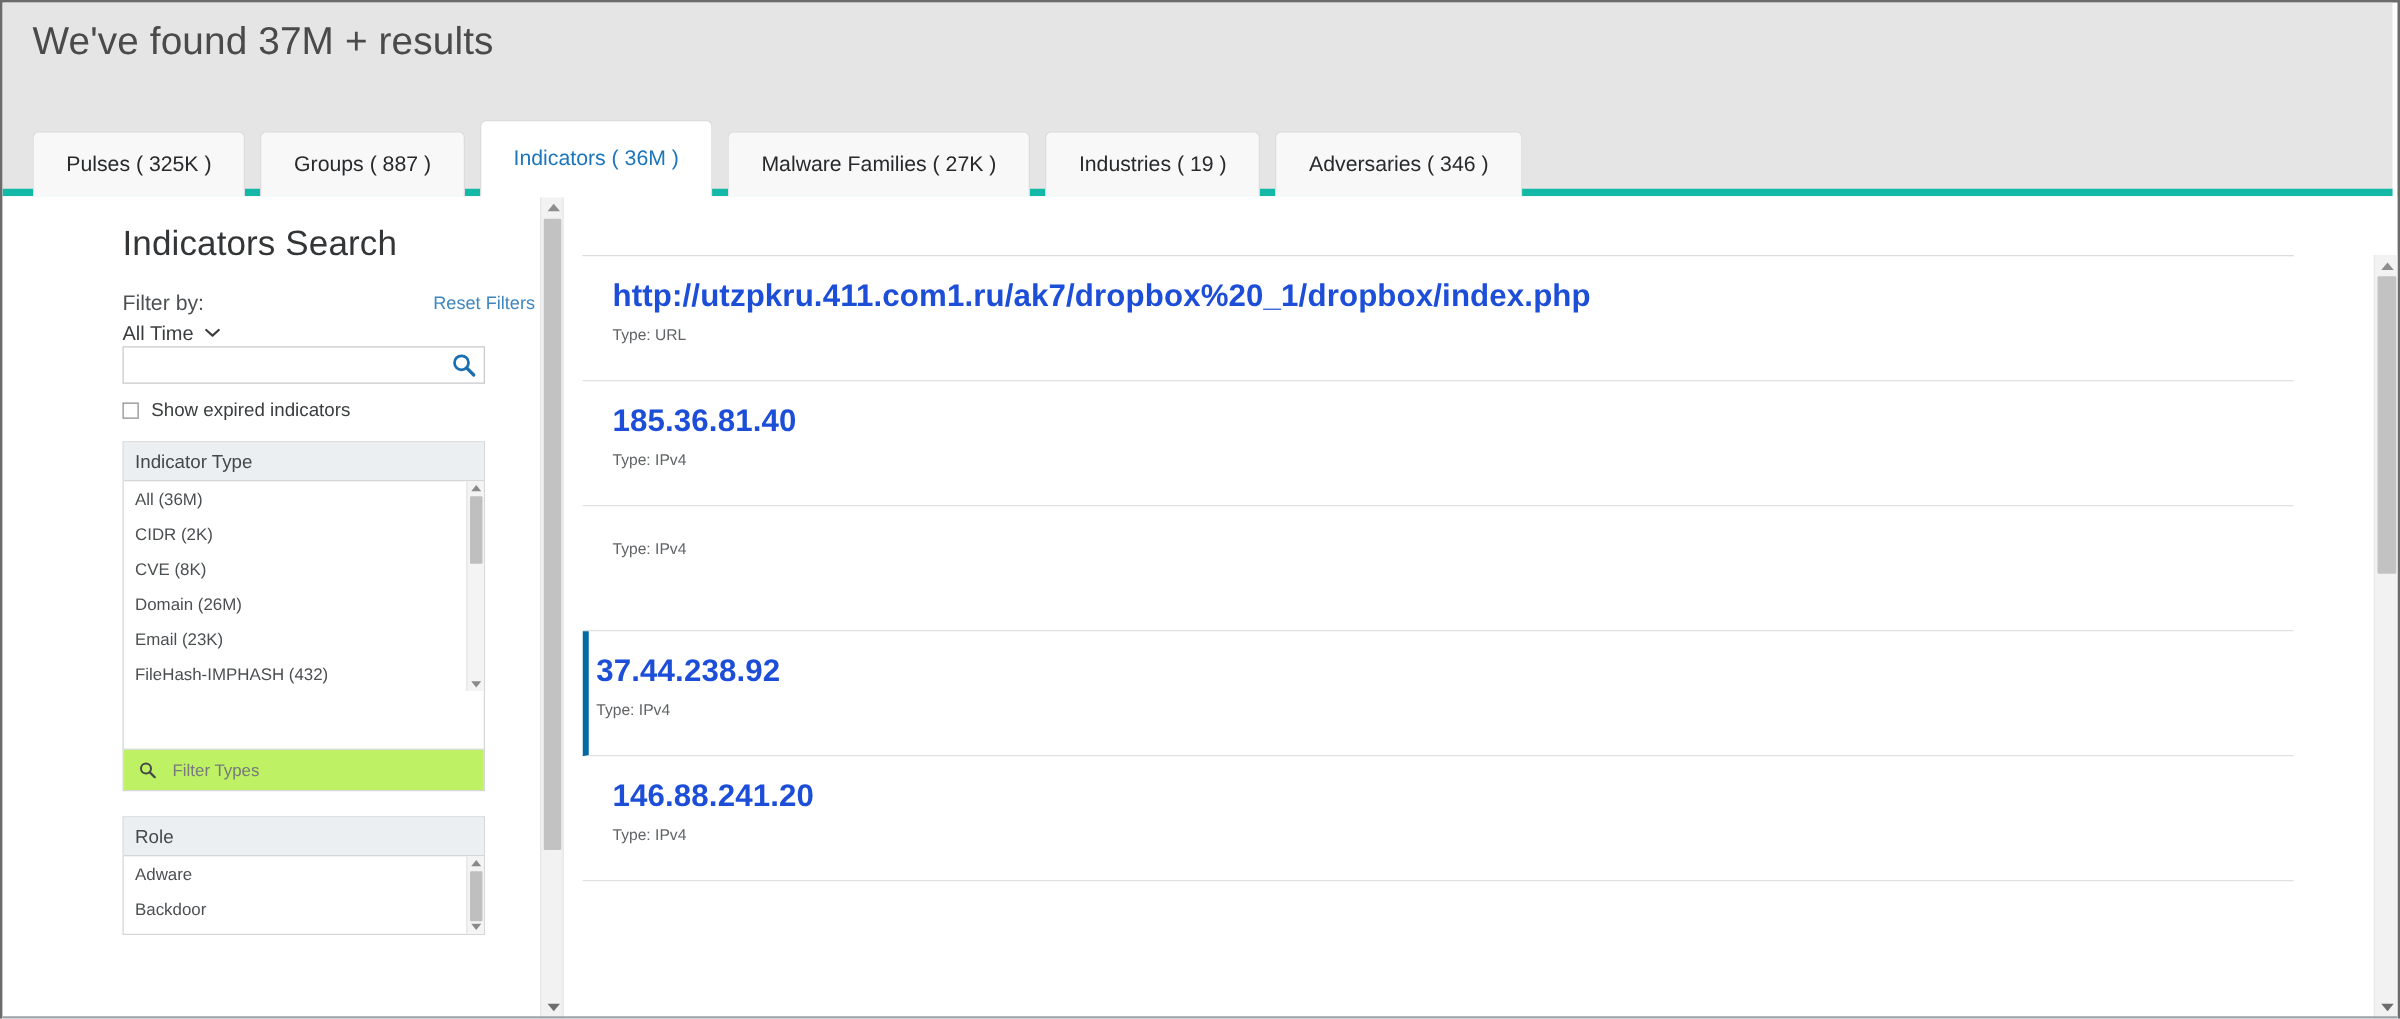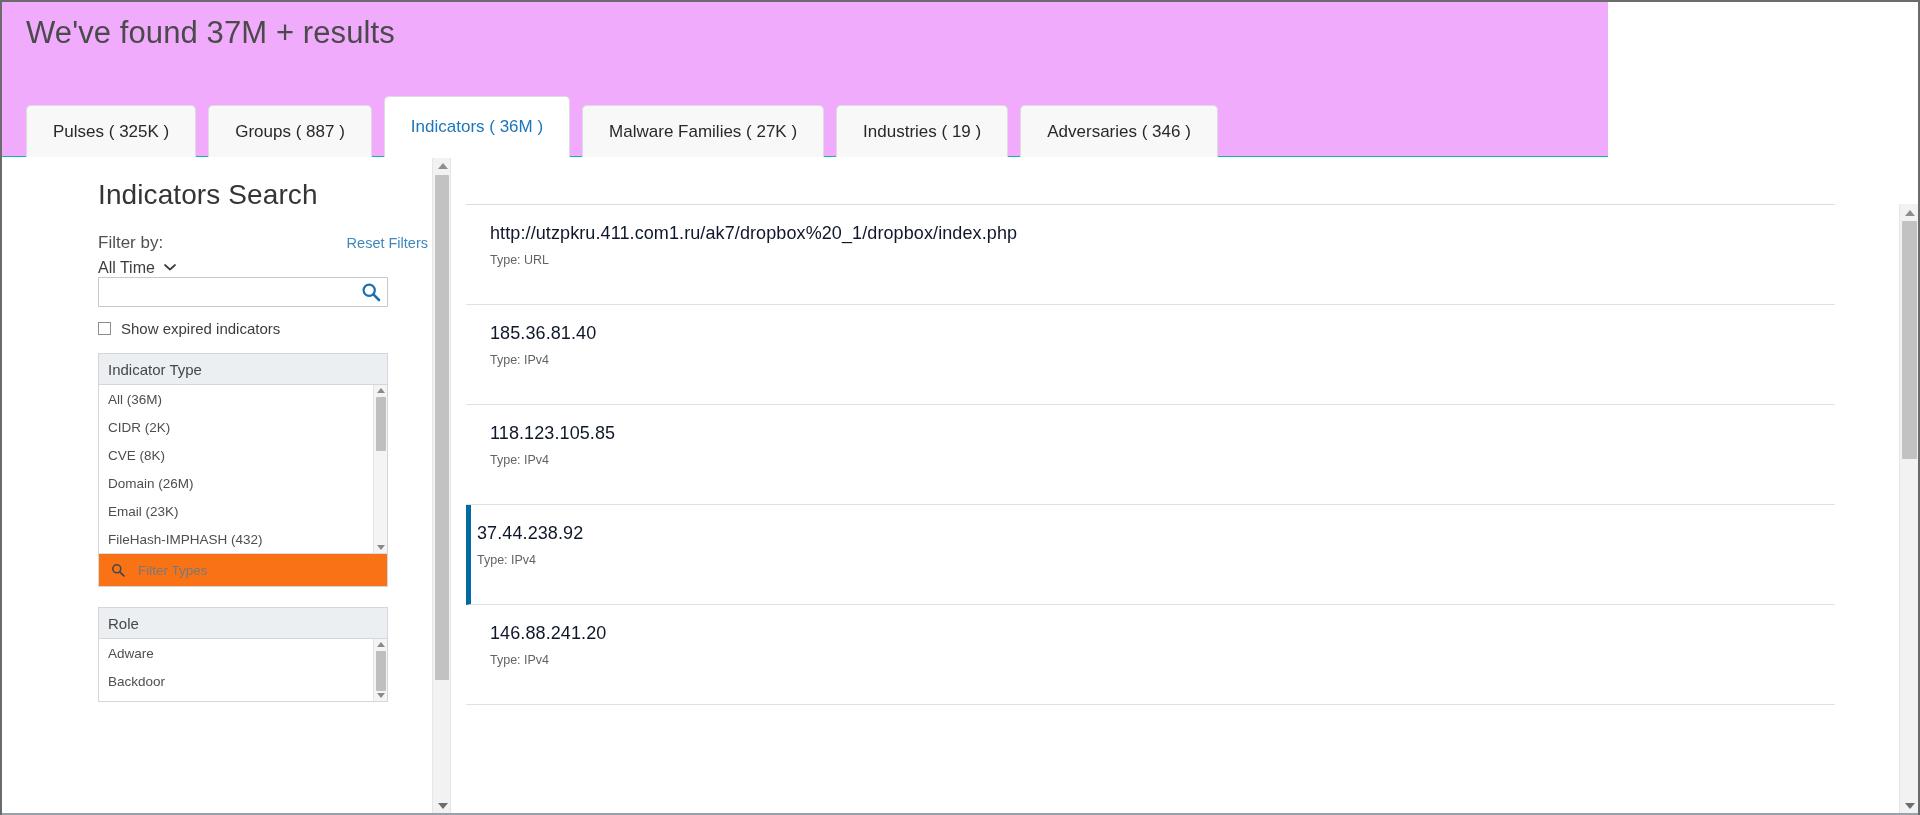--- a/index.html
+++ b/index.html
@@ -23,24 +23,24 @@
     border-left: 2px solid #6b6b6b;
     border-right: 2px solid #6b6b6b;
     border-top: 2px solid #6b6b6b;
     overflow: hidden;
   }
 
   
   .header-band {
     position: absolute;
     left: 0; top: 0;
-    width: 1606px;
+    width: 1912px;
     height: 155px;
-    background: #f0abfc;
-    border-bottom: 1px solid #14b8a6;
+    background: #e5e5e5;
+    border-bottom: 6px solid #14b8a6;
     box-sizing: border-box;
   }
 
   .page-title {
     position: absolute;
     left: 24px;
     top: 13px;
     font-size: 31px;
     font-weight: 400;
     color: #4a4a4a;
@@ -277,21 +277,22 @@
     background: #bfbfbf;
     border-radius: 1px;
   }
 
   .facet-filter {
     height: 32px;
     border-top: 1px solid #dadcde;
     display: flex;
     align-items: center;
     padding-left: 12px;
-    background: #f97316;
+    background: #bef264;
+    margin-top: 46px;
   }
   .facet-filter .mini-search {
     width: 14px; height: 14px;
     margin-right: 11px;
     flex: none;
   }
   .facet-filter input {
     border: none;
     outline: none;
     font-size: 13.5px;
@@ -382,23 +383,23 @@
     height: 100px;
     box-sizing: border-box;
     border-bottom: 1px solid #e1e1e1;
     padding: 18px 0 0 24px;
   }
   .result-item.selected {
     border-left: 5px solid #0369a1;
     padding-left: 6px;
   }
   .result-title {
-    font-size: 18px;
-    color: #0f172a;
-    font-weight: 400;
+    font-size: 25px;
+    color: #1d4ed8;
+    font-weight: 700;
     letter-spacing: .1px;
     white-space: nowrap;
     overflow: hidden;
     cursor: pointer;
   }
   .result-type {
     margin-top: 9px;
     font-size: 12.5px;
     color: #616466;
   }
@@ -555,21 +556,20 @@
       <div class="results-list">
         <div class="result-item">
           <div class="result-title">http://utzpkru.411.com1.ru/ak7/dropbox%20_1/dropbox/index.php</div>
           <div class="result-type">Type: URL</div>
         </div>
         <div class="result-item">
           <div class="result-title">185.36.81.40</div>
           <div class="result-type">Type: IPv4</div>
         </div>
         <div class="result-item">
-          <div class="result-title">118.123.105.85</div>
           <div class="result-type">Type: IPv4</div>
         </div>
         <div class="result-item selected">
           <div class="result-title">37.44.238.92</div>
           <div class="result-type">Type: IPv4</div>
         </div>
         <div class="result-item">
           <div class="result-title">146.88.241.20</div>
           <div class="result-type">Type: IPv4</div>
         </div>

